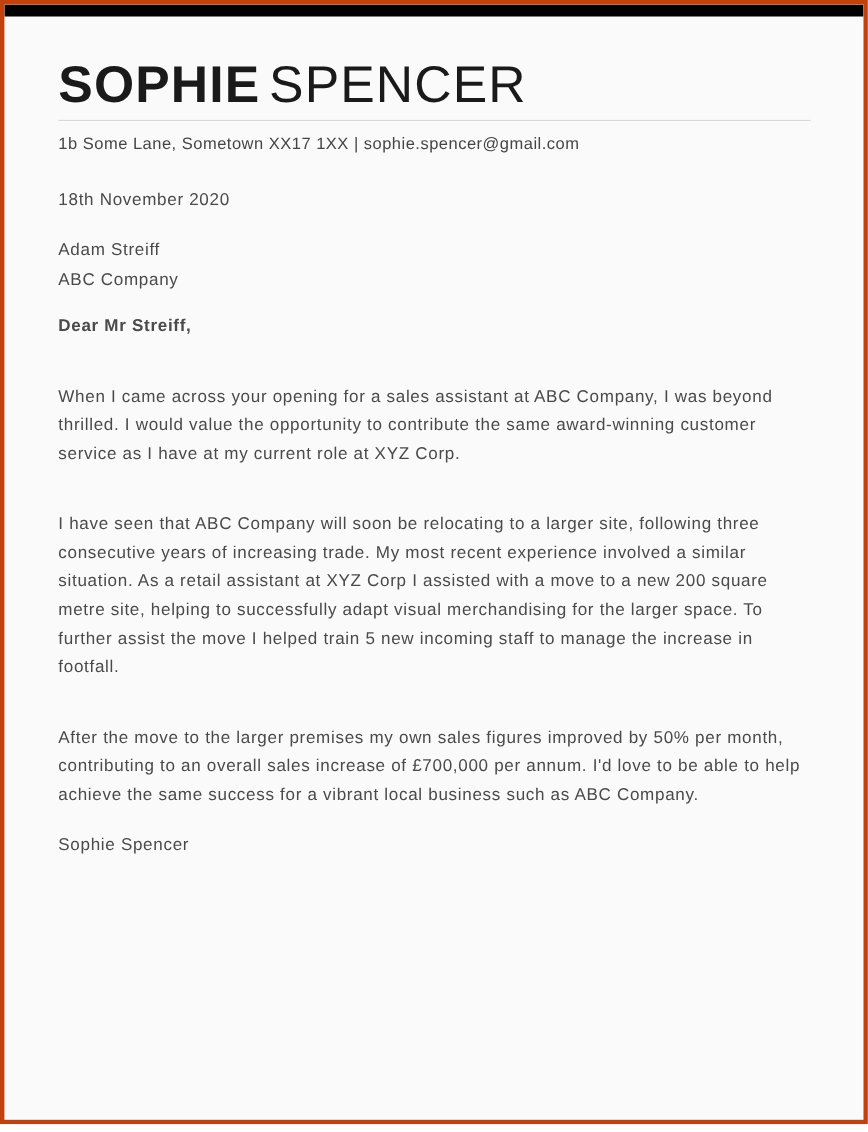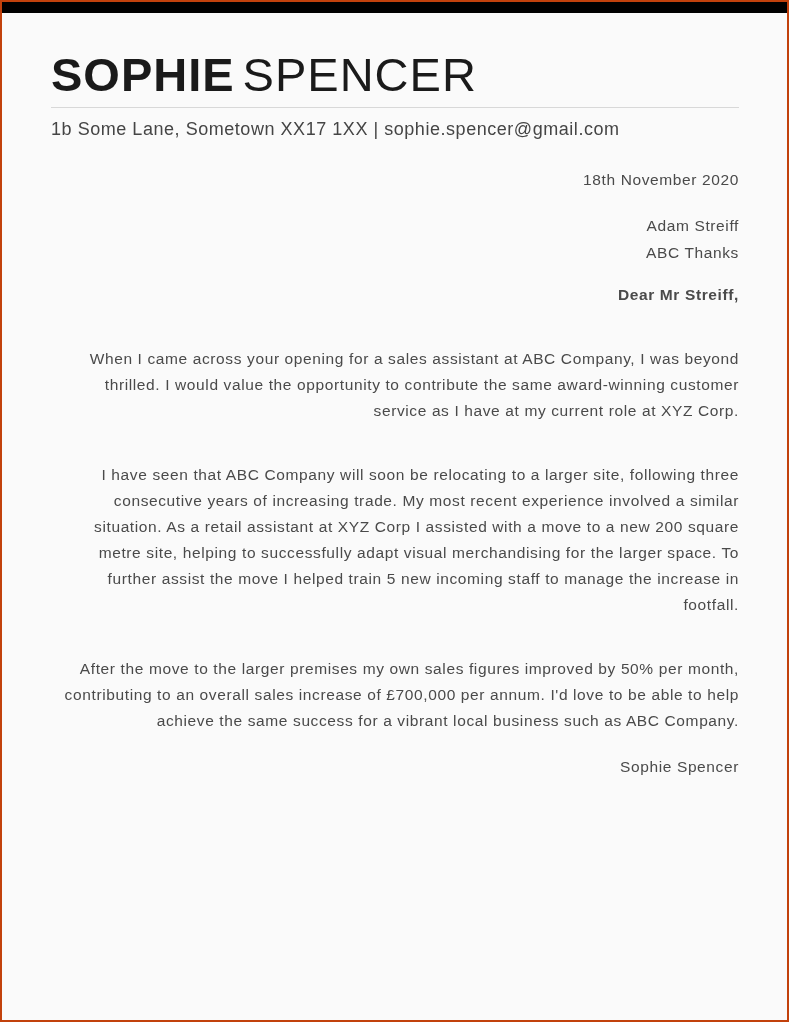--- a/index.html
+++ b/index.html
@@ -6,21 +6,21 @@
   html, body {
     width: 789px;
     background: #ffffff;
     font-family: "Liberation Sans", "DejaVu Sans", sans-serif;
   }
   .page {
     position: relative;
     width: 789px;
     height: 1022px;
     background: #fafafa;
-    border: 2px solid #c2410c;
+    border: 4px solid #c2410c;
     overflow: hidden;
   }
   .top-bar {
     position: absolute;
     top: 0; left: 0; right: 0;
     height: 11px;
     background: #000000;
   }
   .content {
     padding: 0 48px 0 49px;
@@ -41,30 +41,29 @@
   h1.name .last {
     font-weight: normal;
   }
   .divider {
     margin-top: 7px;
     border-top: 1px solid #d8d8d8;
     height: 0;
   }
   .contact-line {
     margin-top: 11px;
-    font-size: 18px;
+    font-size: 15px;
     line-height: 20px;
     color: #454545;
     letter-spacing: 0.03em;
   }
   .body-text {
     font-size: 15.5px;
     color: #4a4a4a;
     letter-spacing: 0.04em;
-    text-align: right;
   }
   .date-line {
     margin-top: 31px;
     line-height: 20px;
   }
   .recipient-block {
     margin-top: 22px;
     line-height: 27px;
   }
   .salutation {
@@ -93,21 +92,21 @@
     <h1 class="name"><span class="first">SOPHIE</span><span class="last">SPENCER</span></h1>
 
     <div class="divider"></div>
 
     <div class="contact-line">1b Some Lane, Sometown XX17 1XX | sophie.spencer@gmail.com</div>
 
     <div class="body-text date-line">18th November 2020</div>
 
     <div class="body-text recipient-block">
       <div>Adam Streiff</div>
-      <div>ABC Thanks</div>
+      <div>ABC Company</div>
     </div>
 
     <div class="body-text salutation">Dear Mr Streiff,</div>
 
     <div class="body-text paragraphs">
       <p>When I came across your opening for a sales assistant at ABC Company, I was beyond thrilled. I would value the opportunity to contribute the same award-winning customer service as I have at my current role at XYZ Corp.</p>
       <p>I have seen that ABC Company will soon be relocating to a larger site, following three consecutive years of increasing trade. My most recent experience involved a similar situation. As a retail assistant at XYZ Corp I assisted with a move to a new 200 square metre site, helping to successfully adapt visual merchandising for the larger space. To further assist the move I helped train 5 new incoming staff to manage the increase in footfall.</p>
       <p>After the move to the larger premises my own sales figures improved by 50% per month, contributing to an overall sales increase of £700,000 per annum. I'd love to be able to help achieve the same success for a vibrant local business such as ABC Company.</p>
     </div>
 

